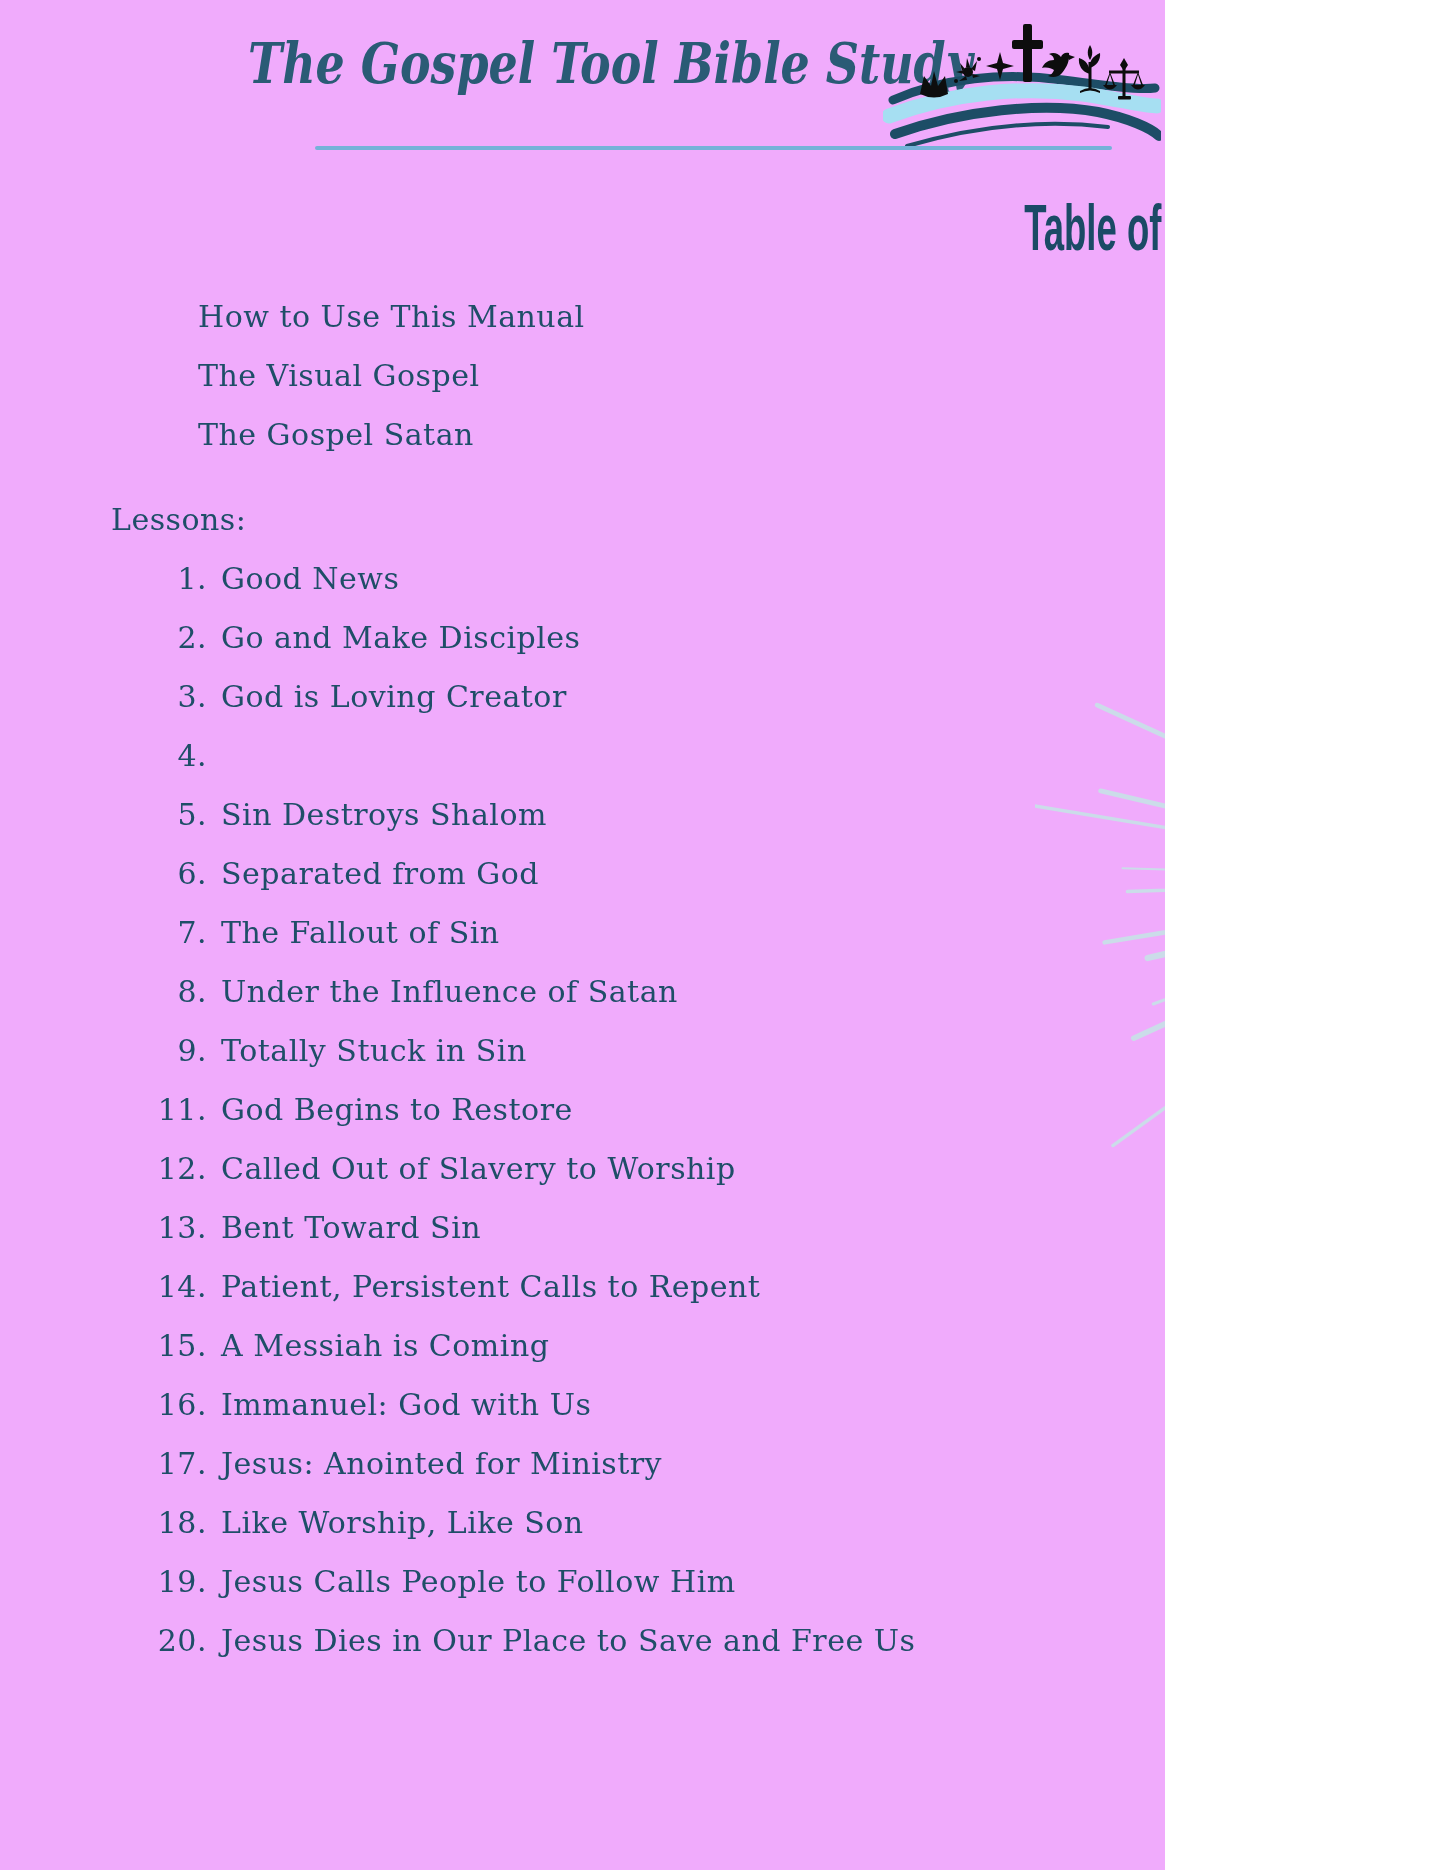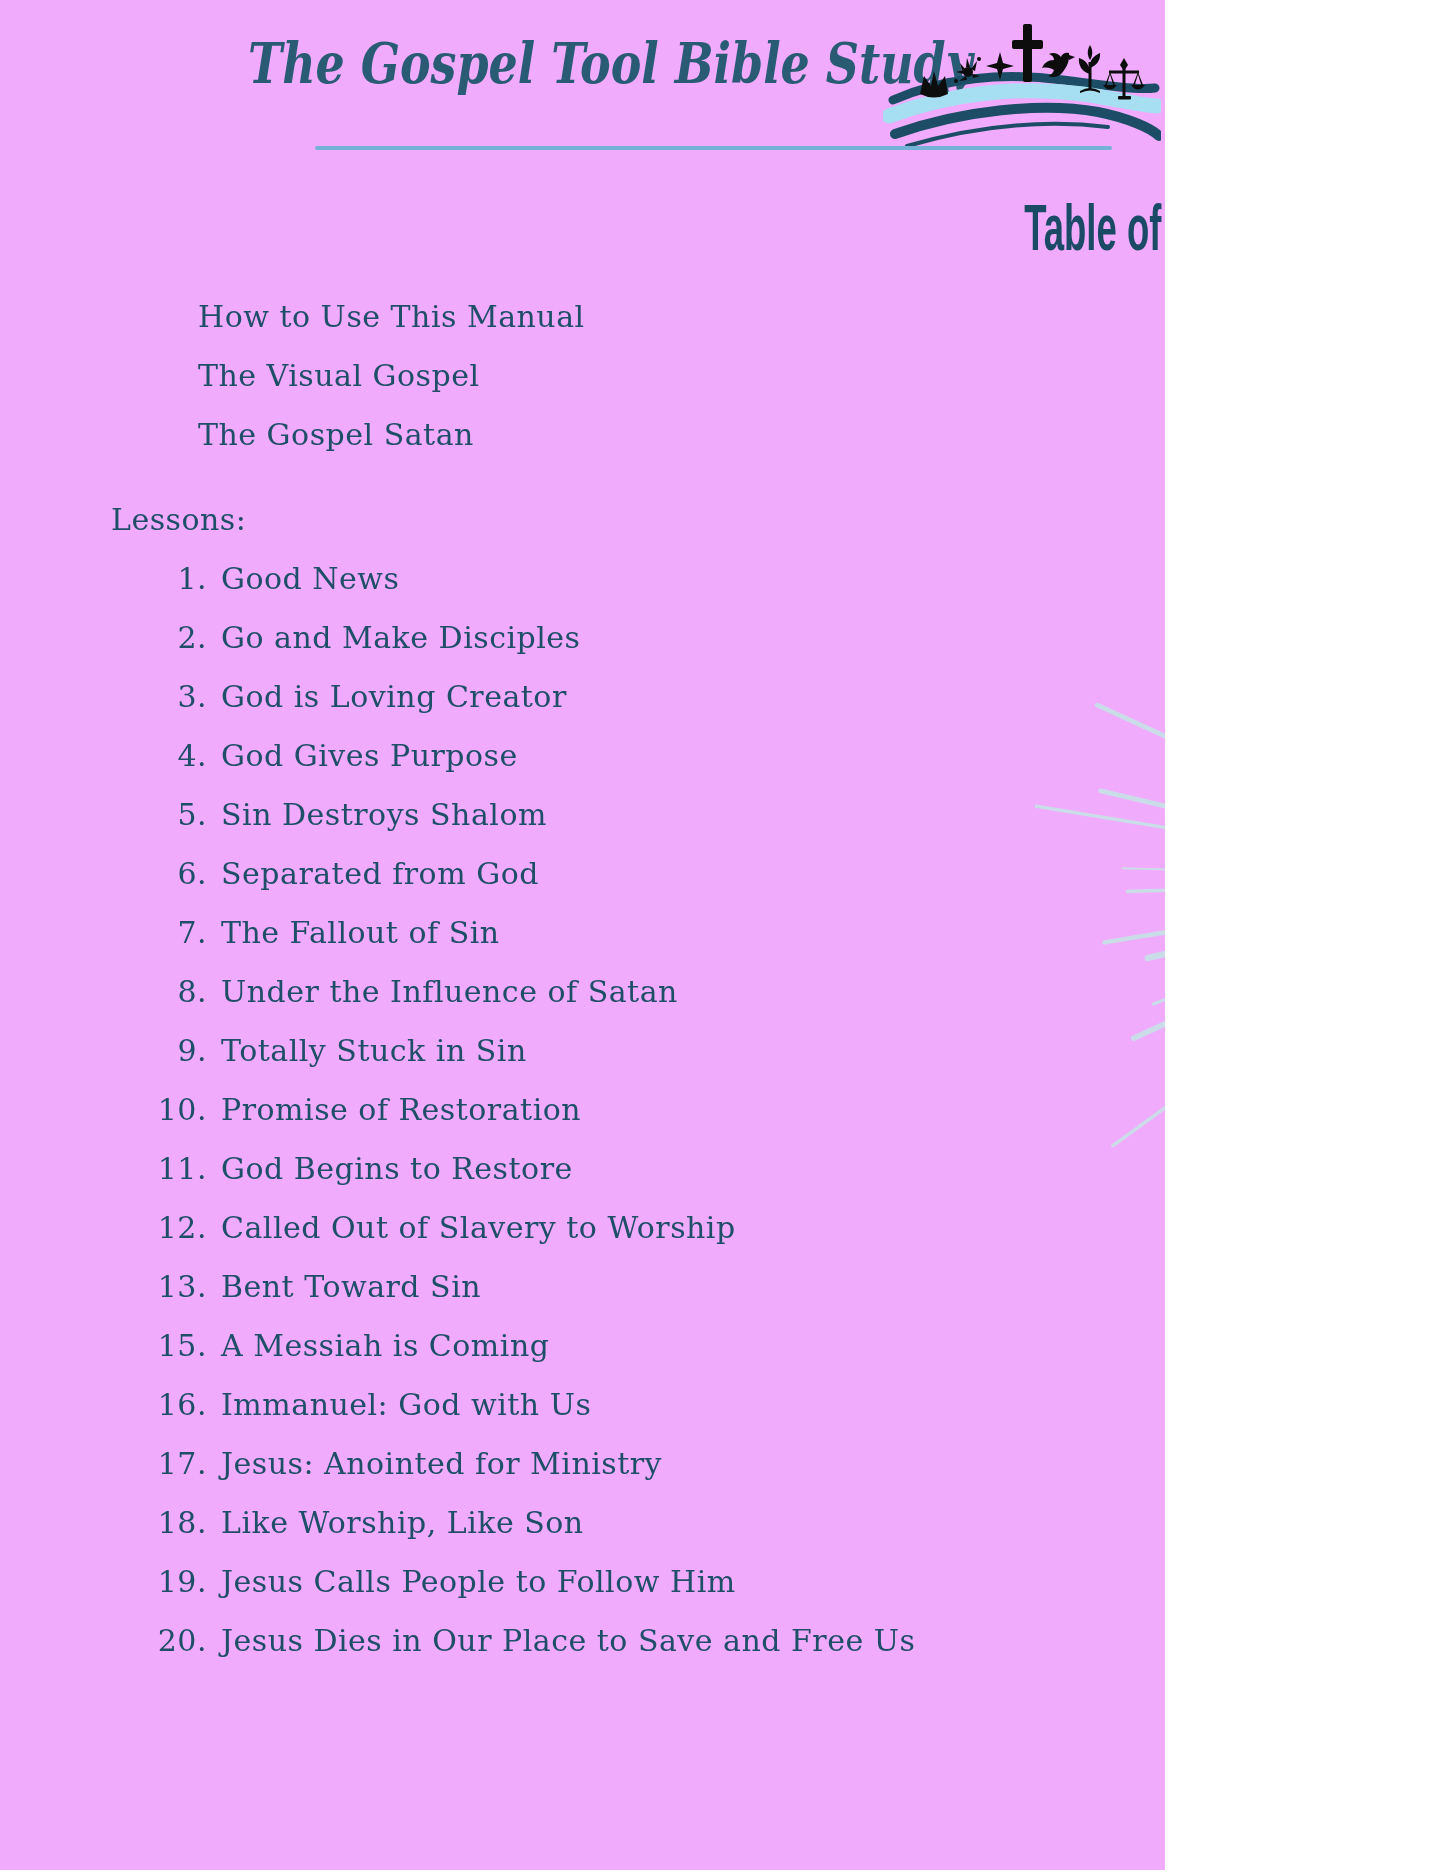--- a/index.html
+++ b/index.html
@@ -175,21 +175,20 @@
     <div class="lesson-row">
       <span class="num">2.</span>
       <span class="label">Go and Make Disciples</span>
     </div>
     <div class="lesson-row">
       <span class="num">3.</span>
       <span class="label">God is Loving Creator</span>
     </div>
     <div class="lesson-row">
       <span class="num">4.</span>
-      <span class="label">God Gives Purpose</span>
     </div>
     <div class="lesson-row">
       <span class="num">5.</span>
       <span class="label">Sin Destroys Shalom</span>
     </div>
     <div class="lesson-row">
       <span class="num">6.</span>
       <span class="label">Separated from God</span>
     </div>
     <div class="lesson-row">
@@ -198,36 +197,36 @@
     </div>
     <div class="lesson-row">
       <span class="num">8.</span>
       <span class="label">Under the Influence of Satan</span>
     </div>
     <div class="lesson-row">
       <span class="num">9.</span>
       <span class="label">Totally Stuck in Sin</span>
     </div>
     <div class="lesson-row">
-      <span class="num">10.</span>
-      <span class="label">Promise of Restoration</span>
-    </div>
-    <div class="lesson-row">
       <span class="num">11.</span>
       <span class="label">God Begins to Restore</span>
     </div>
     <div class="lesson-row">
       <span class="num">12.</span>
       <span class="label">Called Out of Slavery to Worship</span>
     </div>
     <div class="lesson-row">
       <span class="num">13.</span>
       <span class="label">Bent Toward Sin</span>
     </div>
     <div class="lesson-row">
+      <span class="num">14.</span>
+      <span class="label">Patient, Persistent Calls to Repent</span>
+    </div>
+    <div class="lesson-row">
       <span class="num">15.</span>
       <span class="label">A Messiah is Coming</span>
     </div>
     <div class="lesson-row">
       <span class="num">16.</span>
       <span class="label">Immanuel: God with Us</span>
     </div>
     <div class="lesson-row">
       <span class="num">17.</span>
       <span class="label">Jesus: Anointed for Ministry</span>

